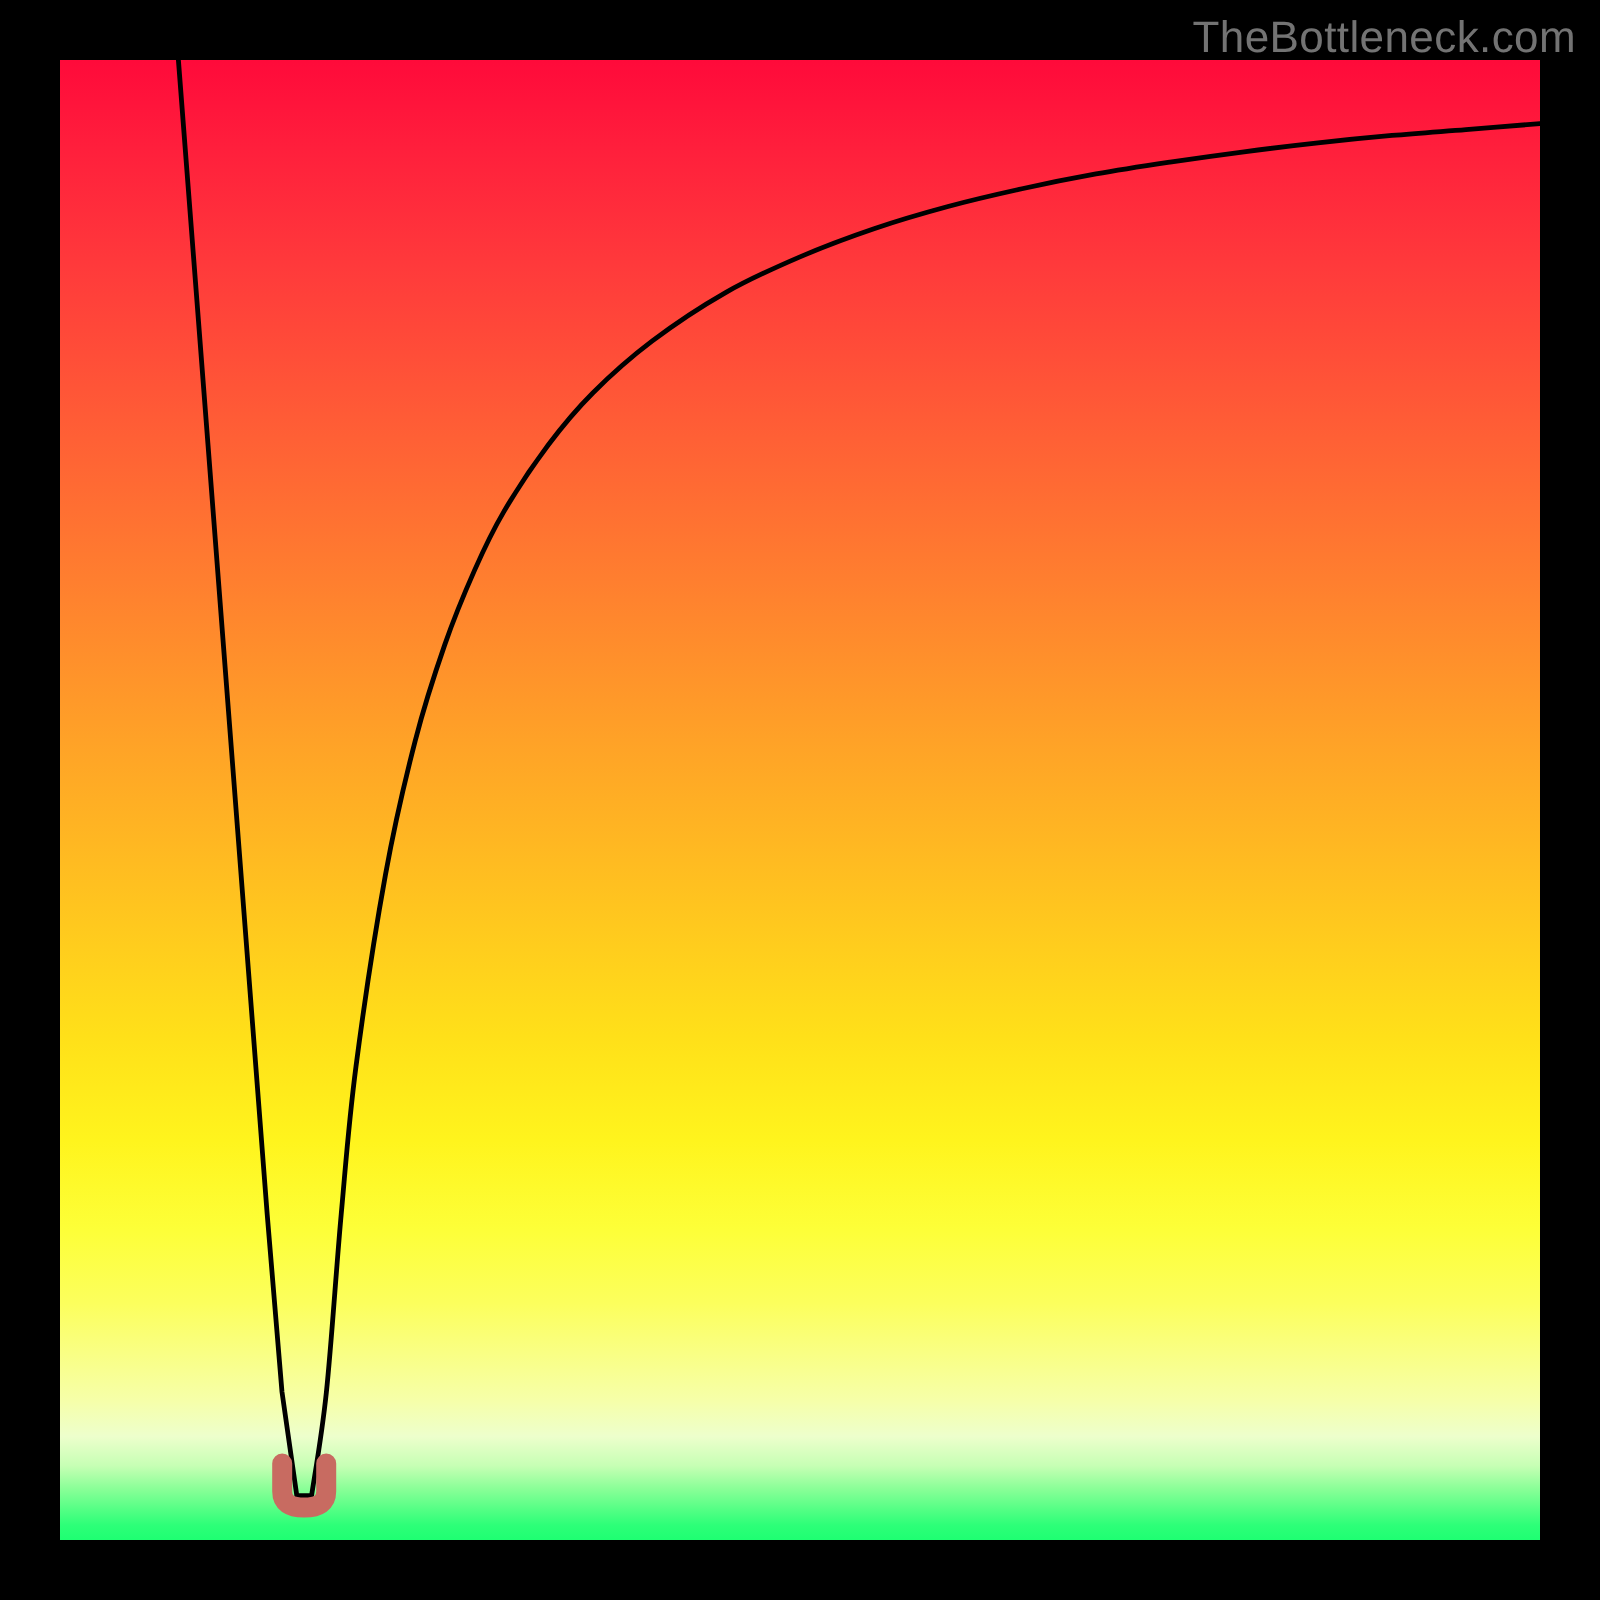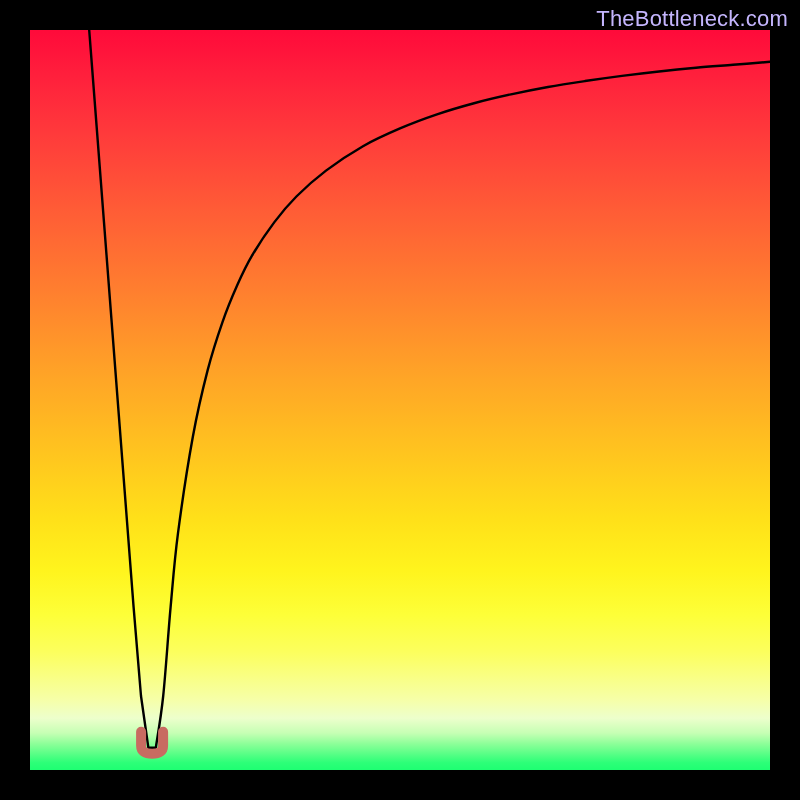--- a/index.html
+++ b/index.html
@@ -45,21 +45,21 @@
       #2dff78 99%,
       #1eff72 100%
     );
   }
   .attribution {
     position: absolute;
     top: 6px;
     right: 12px;
     font-size: 22px;
     font-weight: 400;
-    color: #c4b5fd;
+    color: #737373;
     letter-spacing: 0.2px;
     user-select: none;
   }
 </style>
 </head>
 <body>
 
 <div class="frame">
   <div class="attribution">TheBottleneck.com</div>
 

